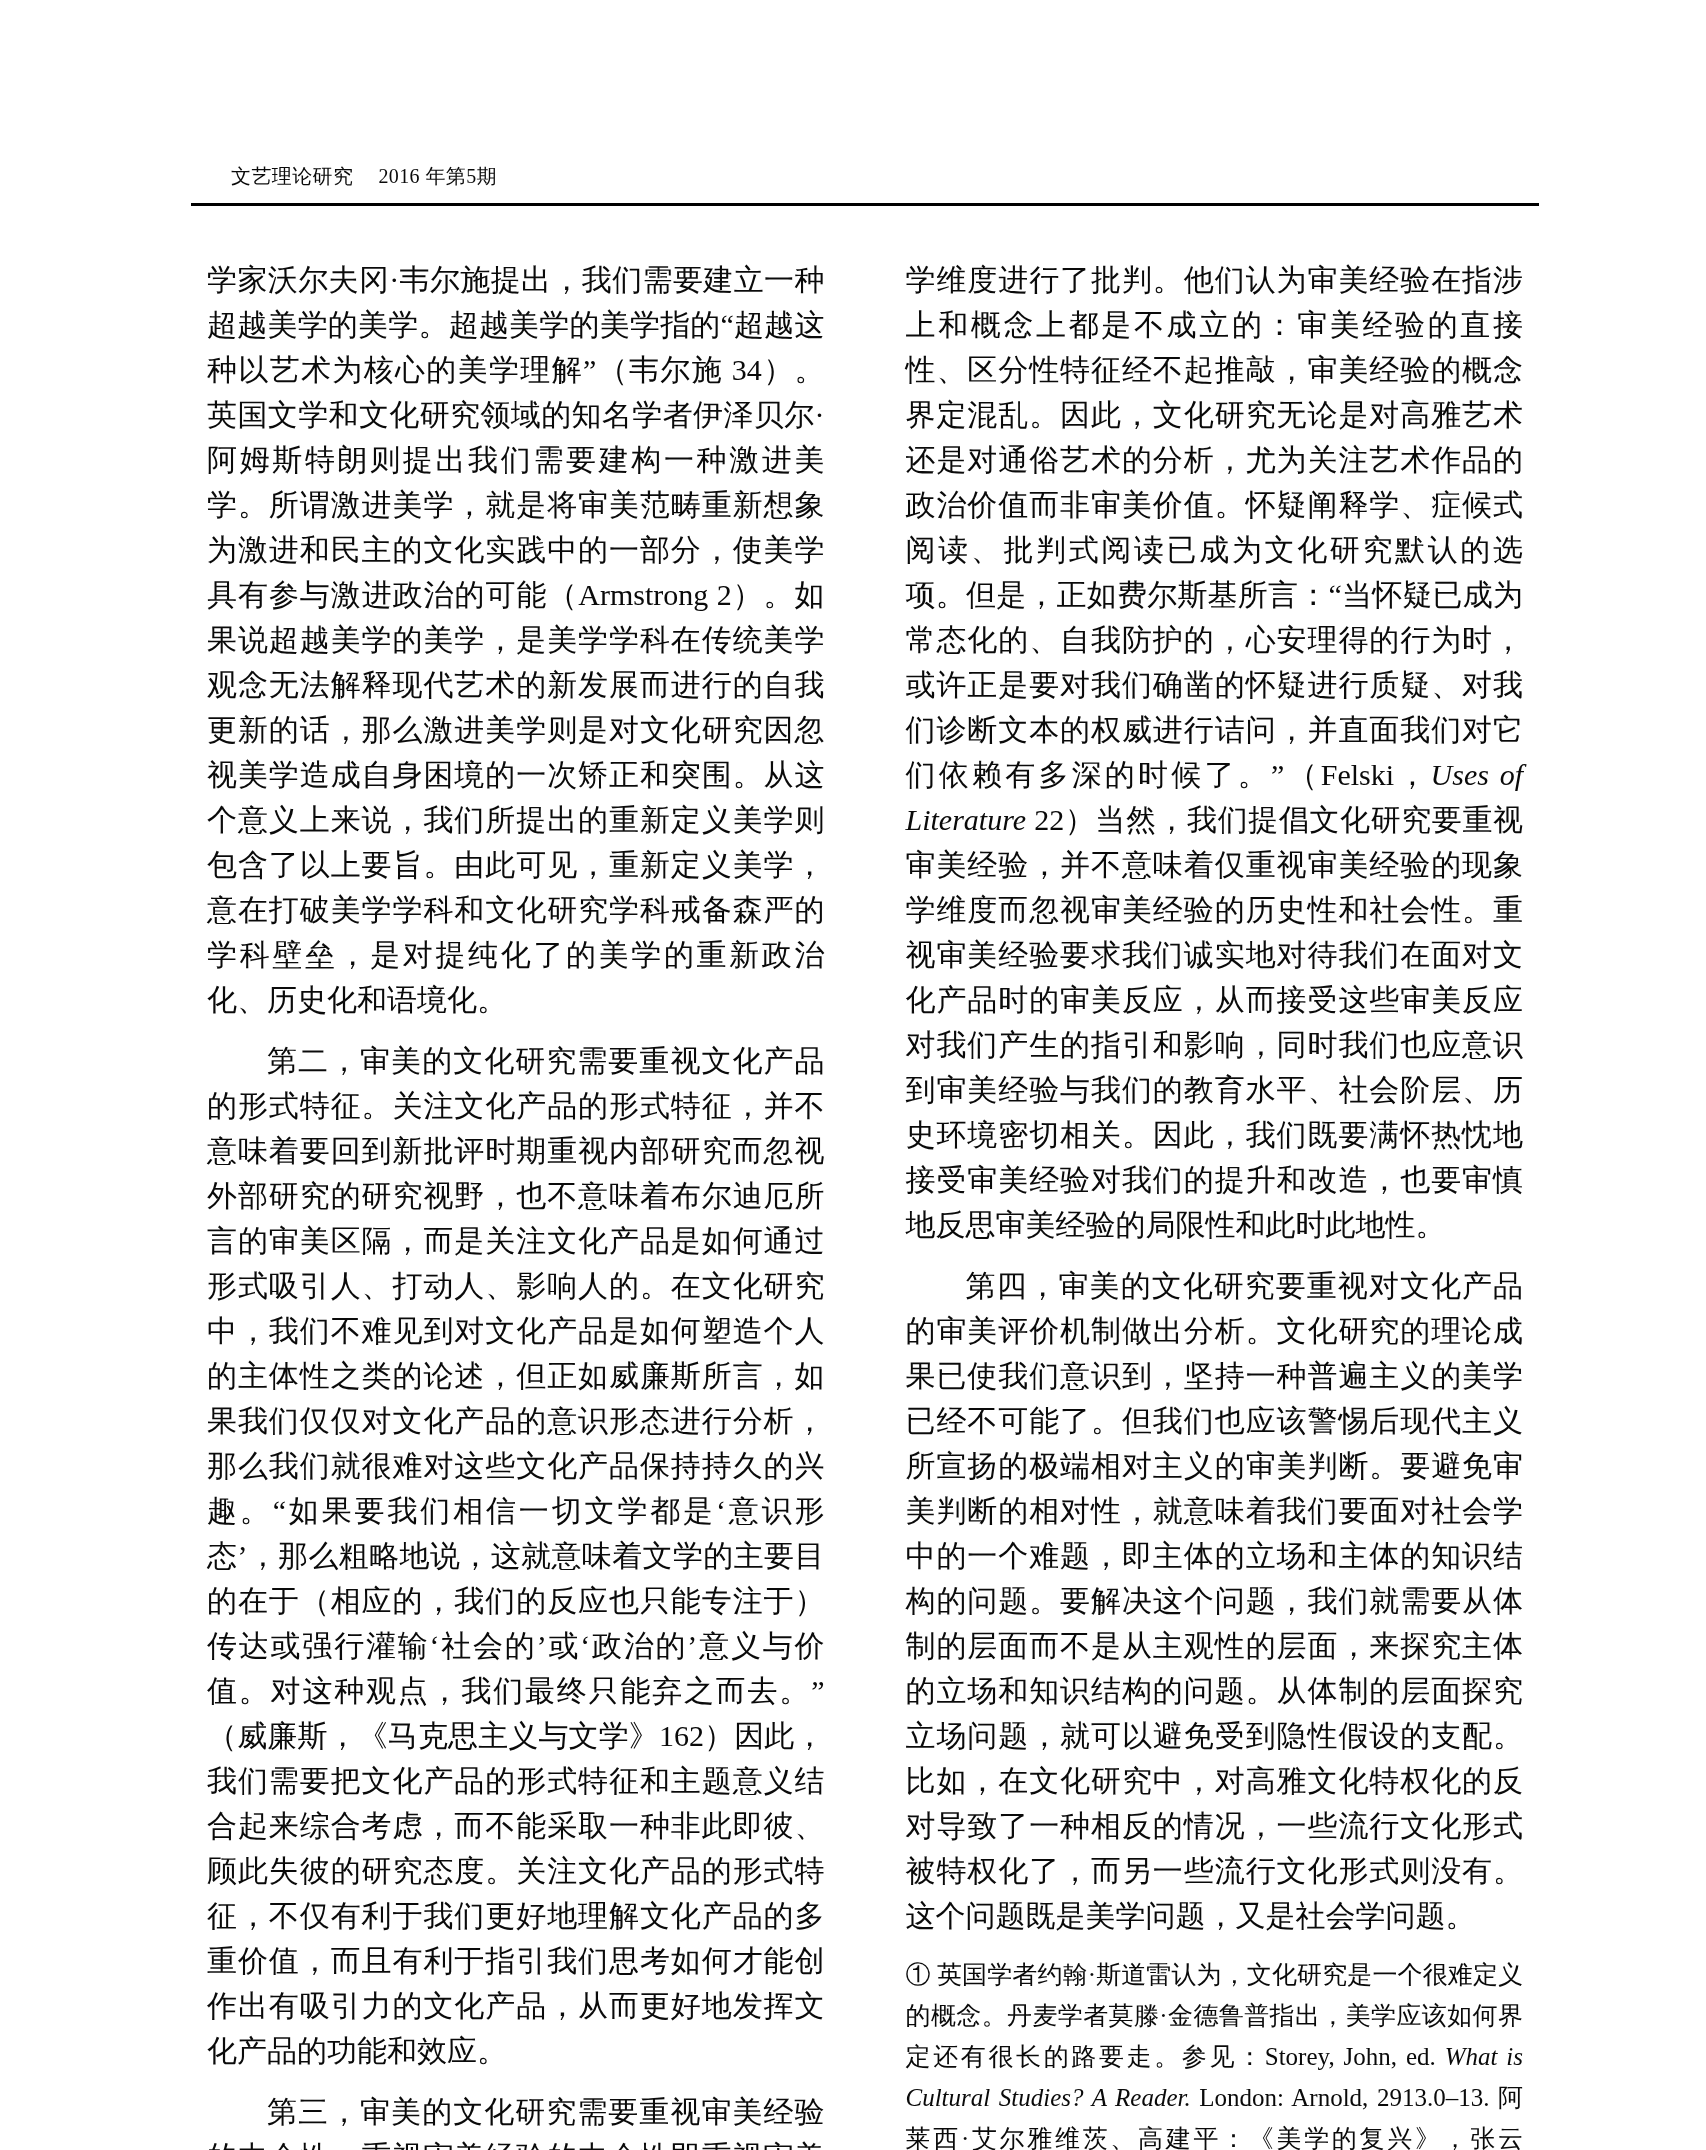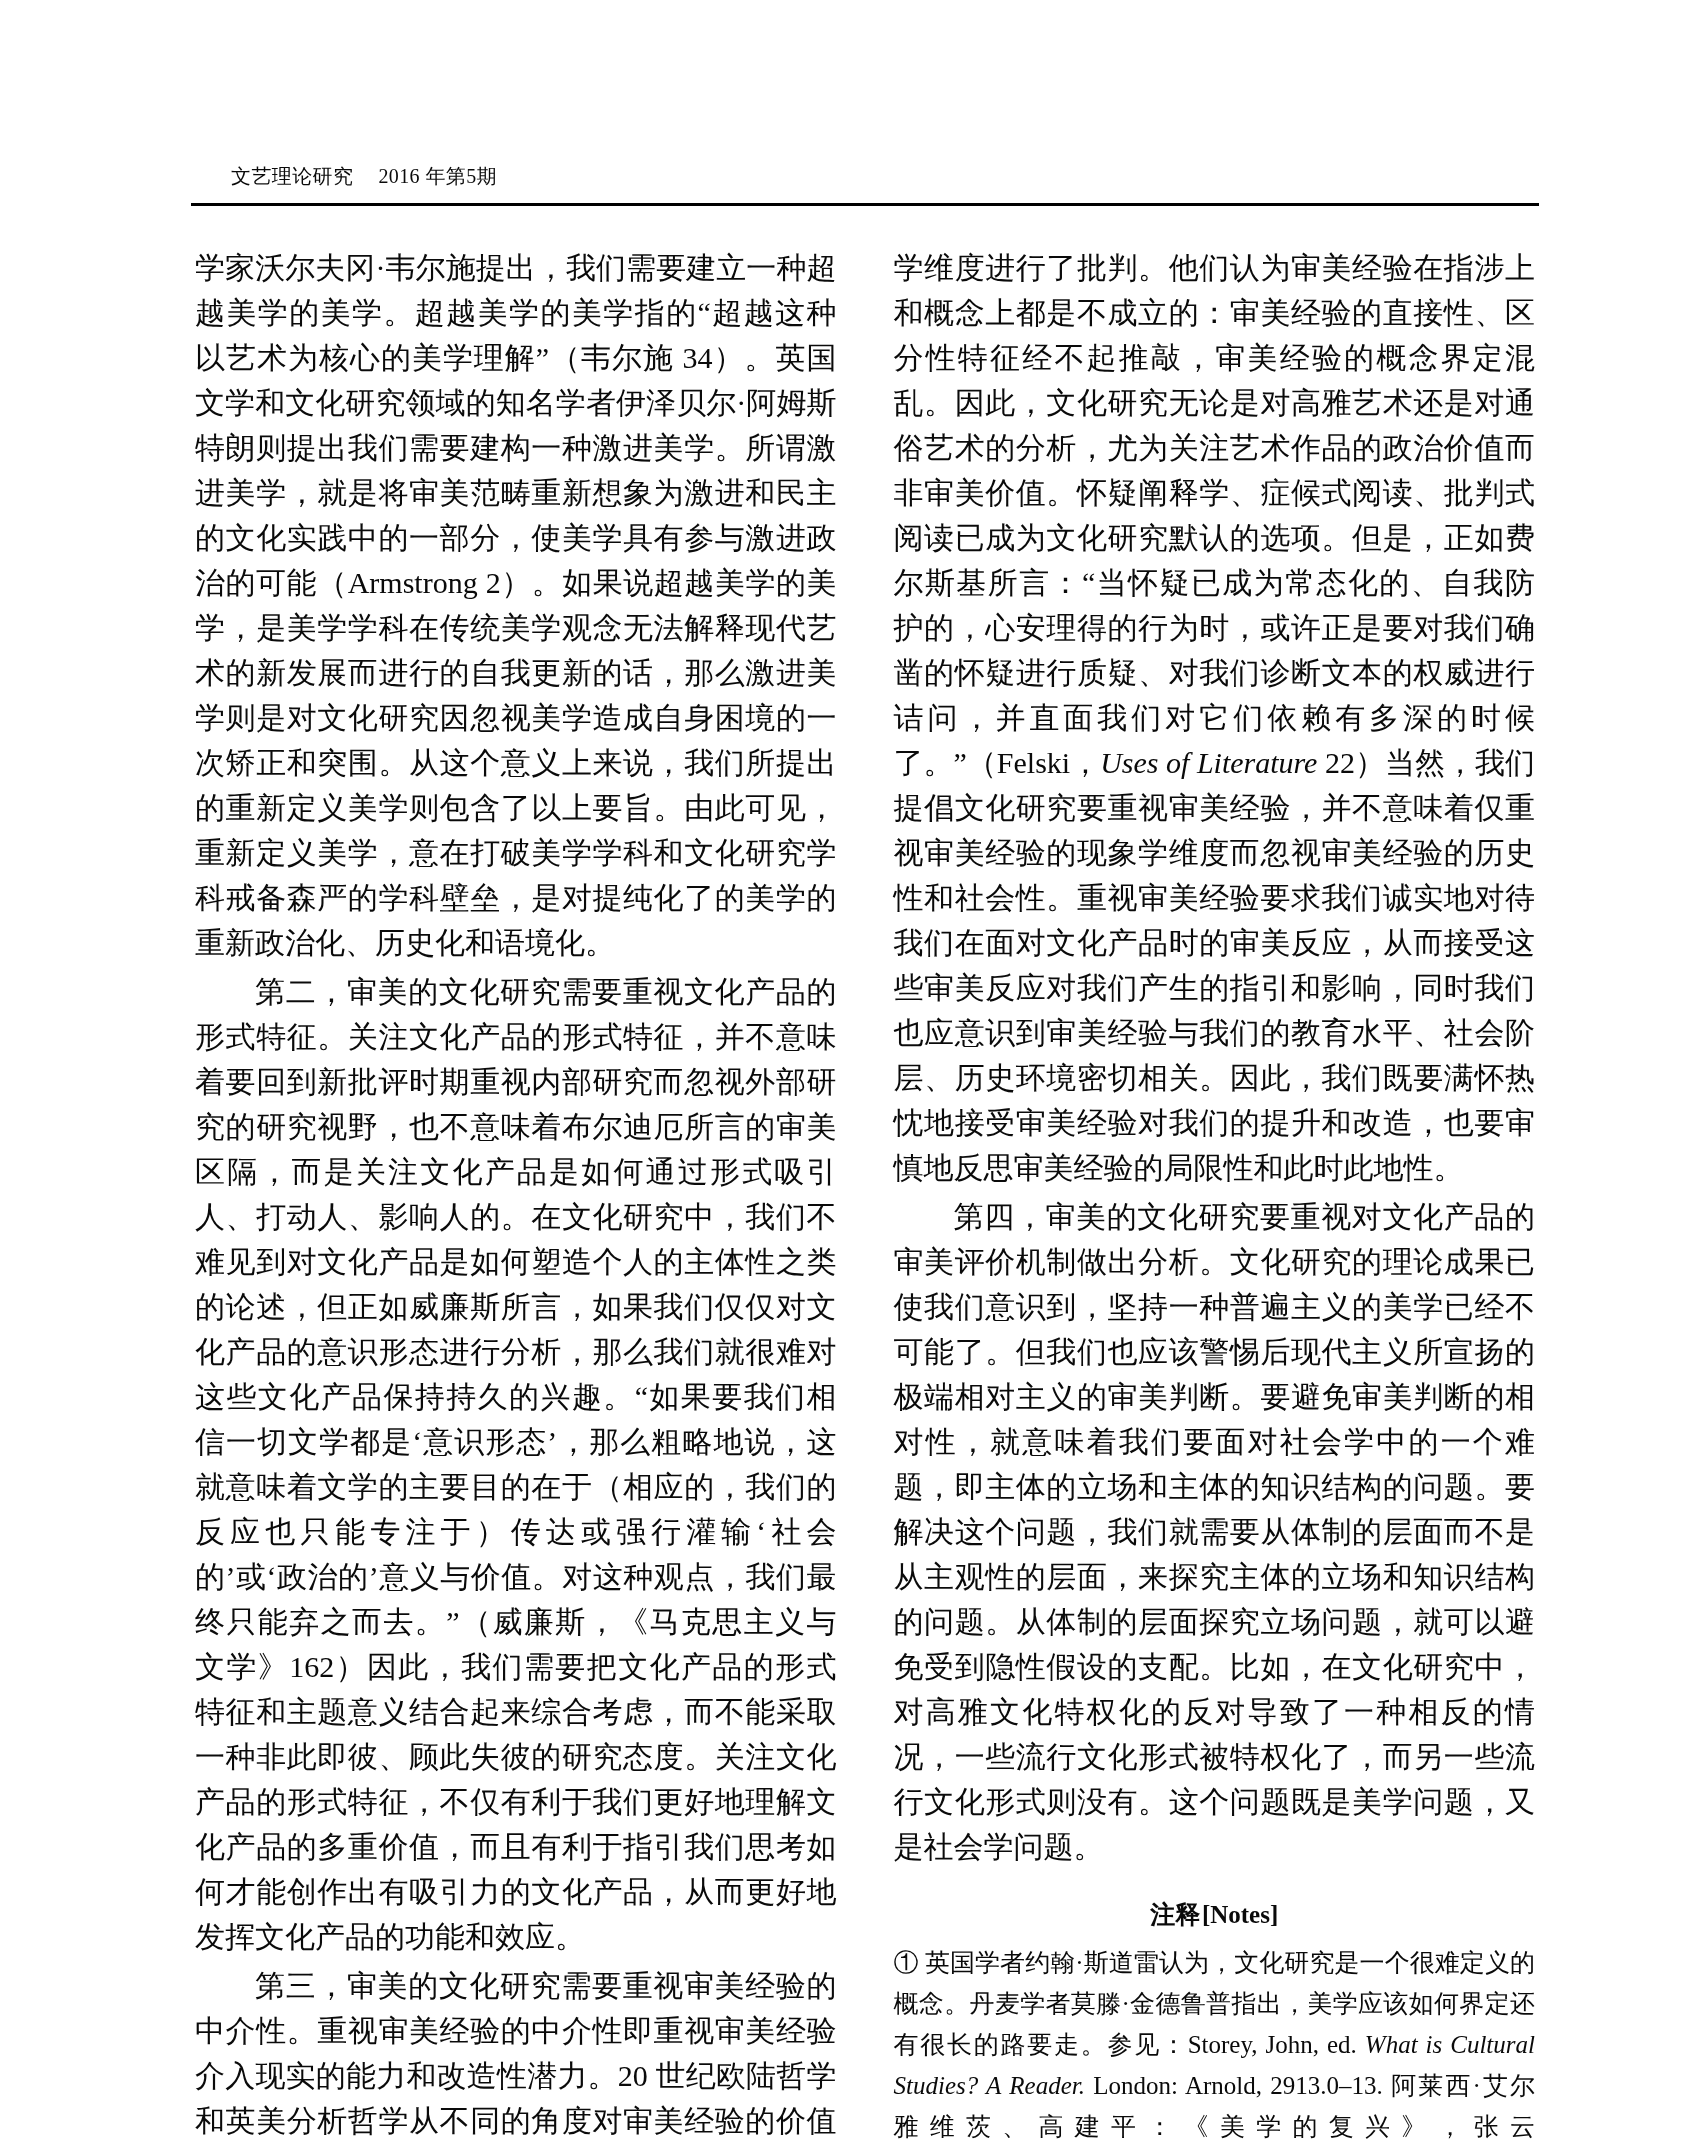--- a/index.html
+++ b/index.html
@@ -47,21 +47,21 @@
     position: absolute;
     left: 191px;
     top: 241px;
     width: 1348px;
     display: flex;
     gap: 49px;
     align-items: flex-start;
   }
   .col { width: 650px; }
   .col p {
-    margin: 4px;
+    margin: 16px;
     font-size: 30px;
     line-height: 45px;
     text-align: justify;
     text-justify: inter-character;
     word-break: normal;
     overflow-wrap: break-word;
   }
   .col p.indent { text-indent: 2em; }
   .col p.justify-last { text-align-last: justify; }
   em { }
@@ -96,23 +96,20 @@
         <p class="indent"><span>第二，审美的文化研究需要重视文化产品的形式特征。关注文化产品的形式特征，并不意味着要回到新批评时期重视内部研究而忽视外部研究的研究视野，也不意味着布尔迪厄所言的审美区隔，而是关注文化产品是如何通过形式吸引人、打动人、影响人的。在文化研究中，我们不难见到对文化产品是如何塑造个人的主体性之类的论述，但正如威廉斯所言，如果我们仅仅对文化产品的意识形态进行分析，那么我们就很难对这些文化产品保持持久的兴趣。“如果要我们相信一切文学都是‘意识形态’，那么粗略地说，这就意味着文学的主要目的在于（相应的，我们的反应也只能专注于）传达或强行灌输‘社会的’或‘政治的’意义与价值。对这种观点，我们最终只能弃之而去。”（威廉斯，《马克思主义与文学》162）因此，我们需要把文化产品的形式特征和主题意义结合起来综合考虑，而不能采取一种非此即彼、顾此失彼的研究态度。关注文化产品的形式特征，不仅有利于我们更好地理解文化产品的多重价值，而且有利于指引我们思考如何才能创作出有吸引力的文化产品，从而更好地发挥文化产品的功能和效应。</span></p>
         <p class="indent justify-last"><span>第三，审美的文化研究需要重视审美经验的中介性。重视审美经验的中介性即重视审美经验介入现实的能力和改造性潜力。20 世纪欧陆哲学和英美分析哲学从不同的角度对审美经验的价值和存在进行了批评，特别是对审美经验的现象</span></p>
       </section>
 
     <section class="col">
       <div>
           <p><span>学维度进行了批判。他们认为审美经验在指涉上和概念上都是不成立的：审美经验的直接性、区分性特征经不起推敲，审美经验的概念界定混乱。因此，文化研究无论是对高雅艺术还是对通俗艺术的分析，尤为关注艺术作品的政治价值而非审美价值。怀疑阐释学、症候式阅读、批判式阅读已成为文化研究默认的选项。但是，正如费尔斯基所言：“当怀疑已成为常态化的、自我防护的，心安理得的行为时，或许正是要对我们确凿的怀疑进行质疑、对我们诊断文本的权威进行诘问，并直面我们对它们依赖有多深的时候了。”（Felski，</span><em>Uses of Literature</em><span> 22）当然，我们提倡文化研究要重视审美经验，并不意味着仅重视审美经验的现象学维度而忽视审美经验的历史性和社会性。重视审美经验要求我们诚实地对待我们在面对文化产品时的审美反应，从而接受这些审美反应对我们产生的指引和影响，同时我们也应意识到审美经验与我们的教育水平、社会阶层、历史环境密切相关。因此，我们既要满怀热忱地接受审美经验对我们的提升和改造，也要审慎地反思审美经验的局限性和此时此地性。</span></p>
           <p class="indent"><span>第四，审美的文化研究要重视对文化产品的审美评价机制做出分析。文化研究的理论成果已使我们意识到，坚持一种普遍主义的美学已经不可能了。但我们也应该警惕后现代主义所宣扬的极端相对主义的审美判断。要避免审美判断的相对性，就意味着我们要面对社会学中的一个难题，即主体的立场和主体的知识结构的问题。要解决这个问题，我们就需要从体制的层面而不是从主观性的层面，来探究主体的立场和知识结构的问题。从体制的层面探究立场问题，就可以避免受到隐性假设的支配。比如，在文化研究中，对高雅文化特权化的反对导致了一种相反的情况，一些流行文化形式被特权化了，而另一些流行文化形式则没有。这个问题既是美学问题，又是社会学问题。</span></p>
         </div>
 
-      <div class="notes-heading">
-        <span class="nh-zh">注释</span><span class="nh-en">[Notes]</span>
-      </div>
 
       <div class="notes">
           <p class="justify-last"><span>① 英国学者约翰·斯道雷认为，文化研究是一个很难定义的概念。丹麦学者莫滕·金德鲁普指出，美学应该如何界定还有很长的路要走。参见：Storey, John, ed. </span><em>What is Cultural Studies? A Reader.</em><span> London: Arnold, 2913.0–13. 阿莱西·艾尔雅维茨、高建平：《美学的复兴》，张云</span></p>
         </div>
     </section>
   </div>
 
 </div>
 
 

